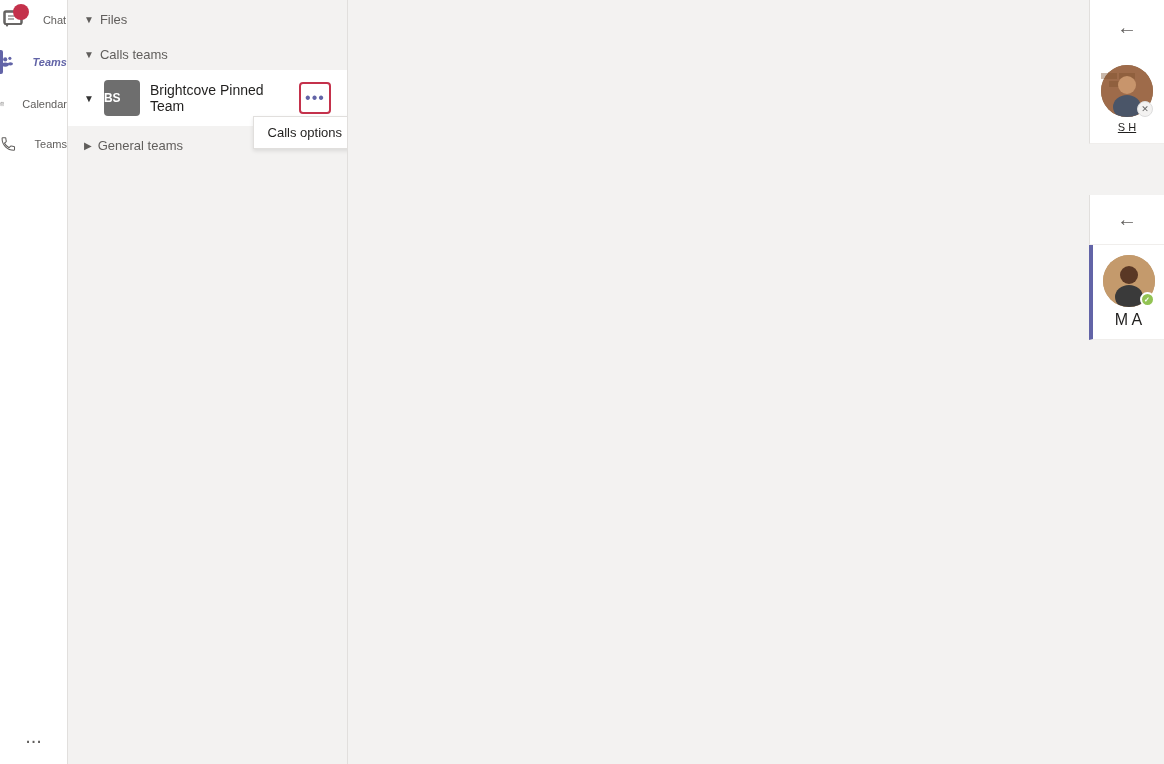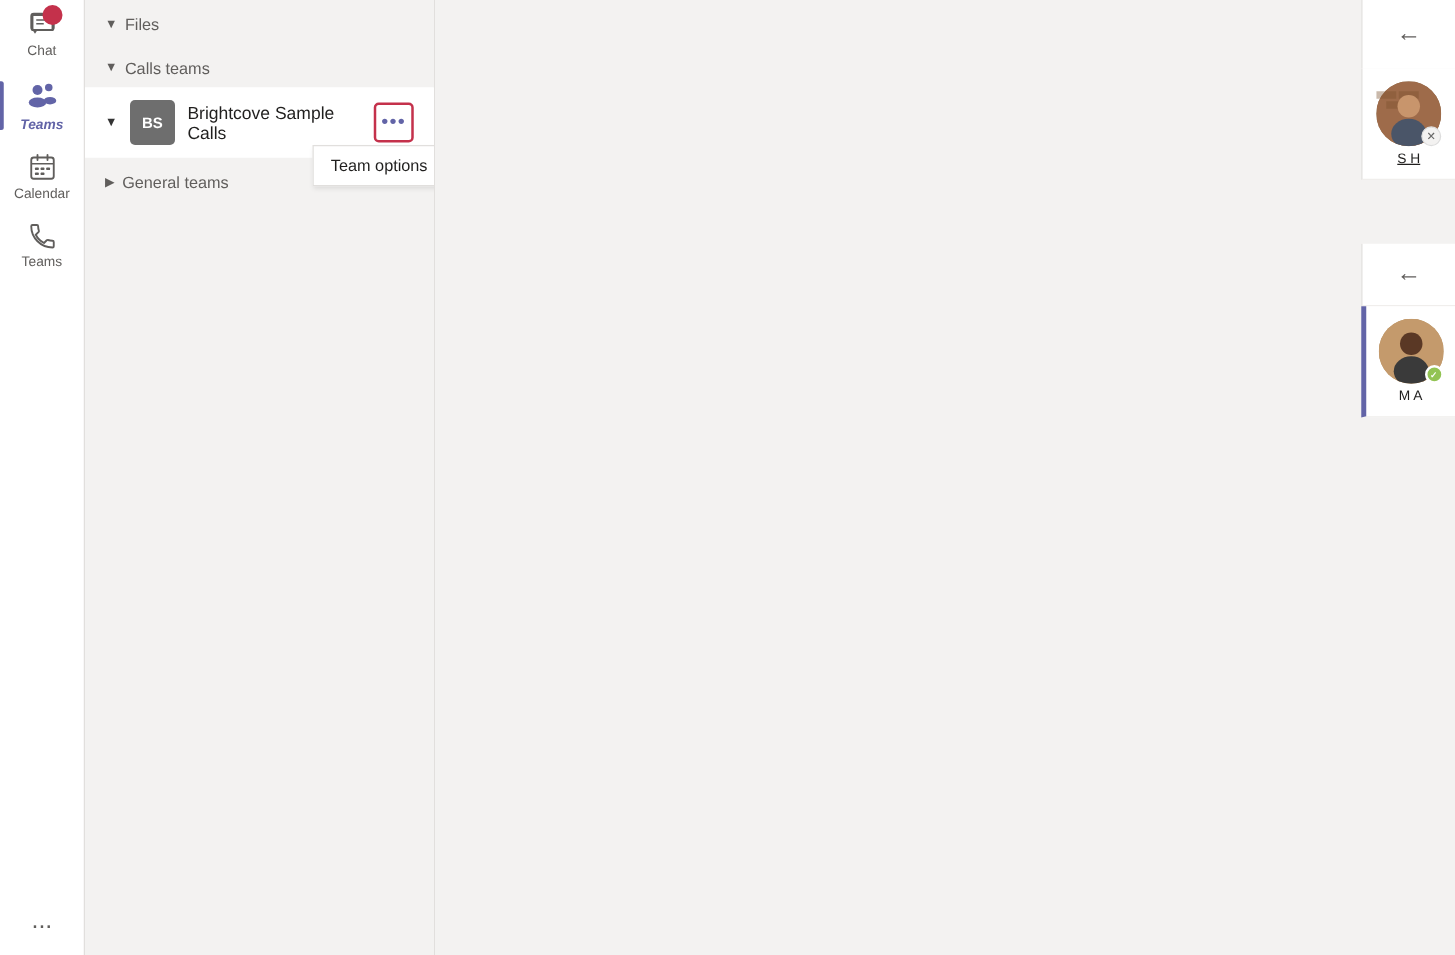--- a/index.html
+++ b/index.html
@@ -21,30 +21,30 @@
       align-items: center;
       padding-top: 0;
       border-right: 1px solid #e1dfdd;
       flex-shrink: 0;
       position: relative;
       z-index: 10;
     }
 
     .sidebar-item {
       display: flex;
-      flex-direction: column;
+      flex-direction: row;
       align-items: center;
       justify-content: center;
       width: 100%;
       padding: 8px 0;
       cursor: pointer;
       position: relative;
       color: #605e5c;
       font-size: 11px;
-      gap: 3px;
+      gap: 18px;
     }
 
     .sidebar-item.active {
       color: #6264a7;
       font-style: italic;
     }
 
     .sidebar-item.active::before {
       content: '';
       position: absolute;
@@ -133,21 +133,21 @@
       color: #333;
     }
 
     .team-avatar {
       width: 36px;
       height: 36px;
       background: #6e6e6e;
       border-radius: 4px;
       display: flex;
       align-items: center;
-      justify-content: center;
+      justify-content: flex-start;
       color: white;
       font-size: 12px;
       font-weight: 600;
       flex-shrink: 0;
     }
 
     .team-name {
       font-size: 14px;
       color: #201f1e;
       flex: 1;
@@ -290,26 +290,26 @@
     <span class="chevron">▼</span>
     <span>Calls teams</span>
   </div>
 
   <div class="team-item">
     <div class="team-row">
       <span class="team-chevron">▼</span>
       <div class="team-avatar">
         <span>BS</span>
       </div>
-      <span class="team-name">Brightcove Sample Calls</span>
+      <span class="team-name">Brightcove Pinned Team</span>
       <div class="more-options-btn">
         <span>•••</span>
       </div>
       <div class="tooltip">
-        <span>Team options</span>
+        <span>Calls options</span>
       </div>
     </div>
   </div>
 
   <div class="hidden-section">
     <span class="hidden-chevron">▶</span>
     <span>General teams</span>
   </div>
 
 </div>
@@ -363,18 +363,18 @@
         <rect x="0" y="0" width="52" height="52" fill="#c49a6c" clip-path="url(#circle2)"></rect>
 
         <circle cx="26" cy="20" r="9" fill="#5a3825" clip-path="url(#circle2)"></circle>
         <ellipse cx="26" cy="42" rx="14" ry="12" fill="#3a3a3a" clip-path="url(#circle2)"></ellipse>
       </svg>
       
       <div style="position:absolute;bottom:0;right:0;width:15px;height:15px;background:#92c353;border-radius:50%;border:2px solid white;display:flex;align-items:center;justify-content:center;">
         <span style="color:white;font-size:7px;font-weight:bold;">✓</span>
       </div>
     </div>
-    <div style="font-size:11px;color:#201f1e;margin-top:4px;text-align:left;">
+    <div style="font-size:16px;color:#201f1e;margin-top:4px;text-align:left;">
       <span>M A</span>
     </div>
   </div>
 
 </div>
 
 </body></html>

